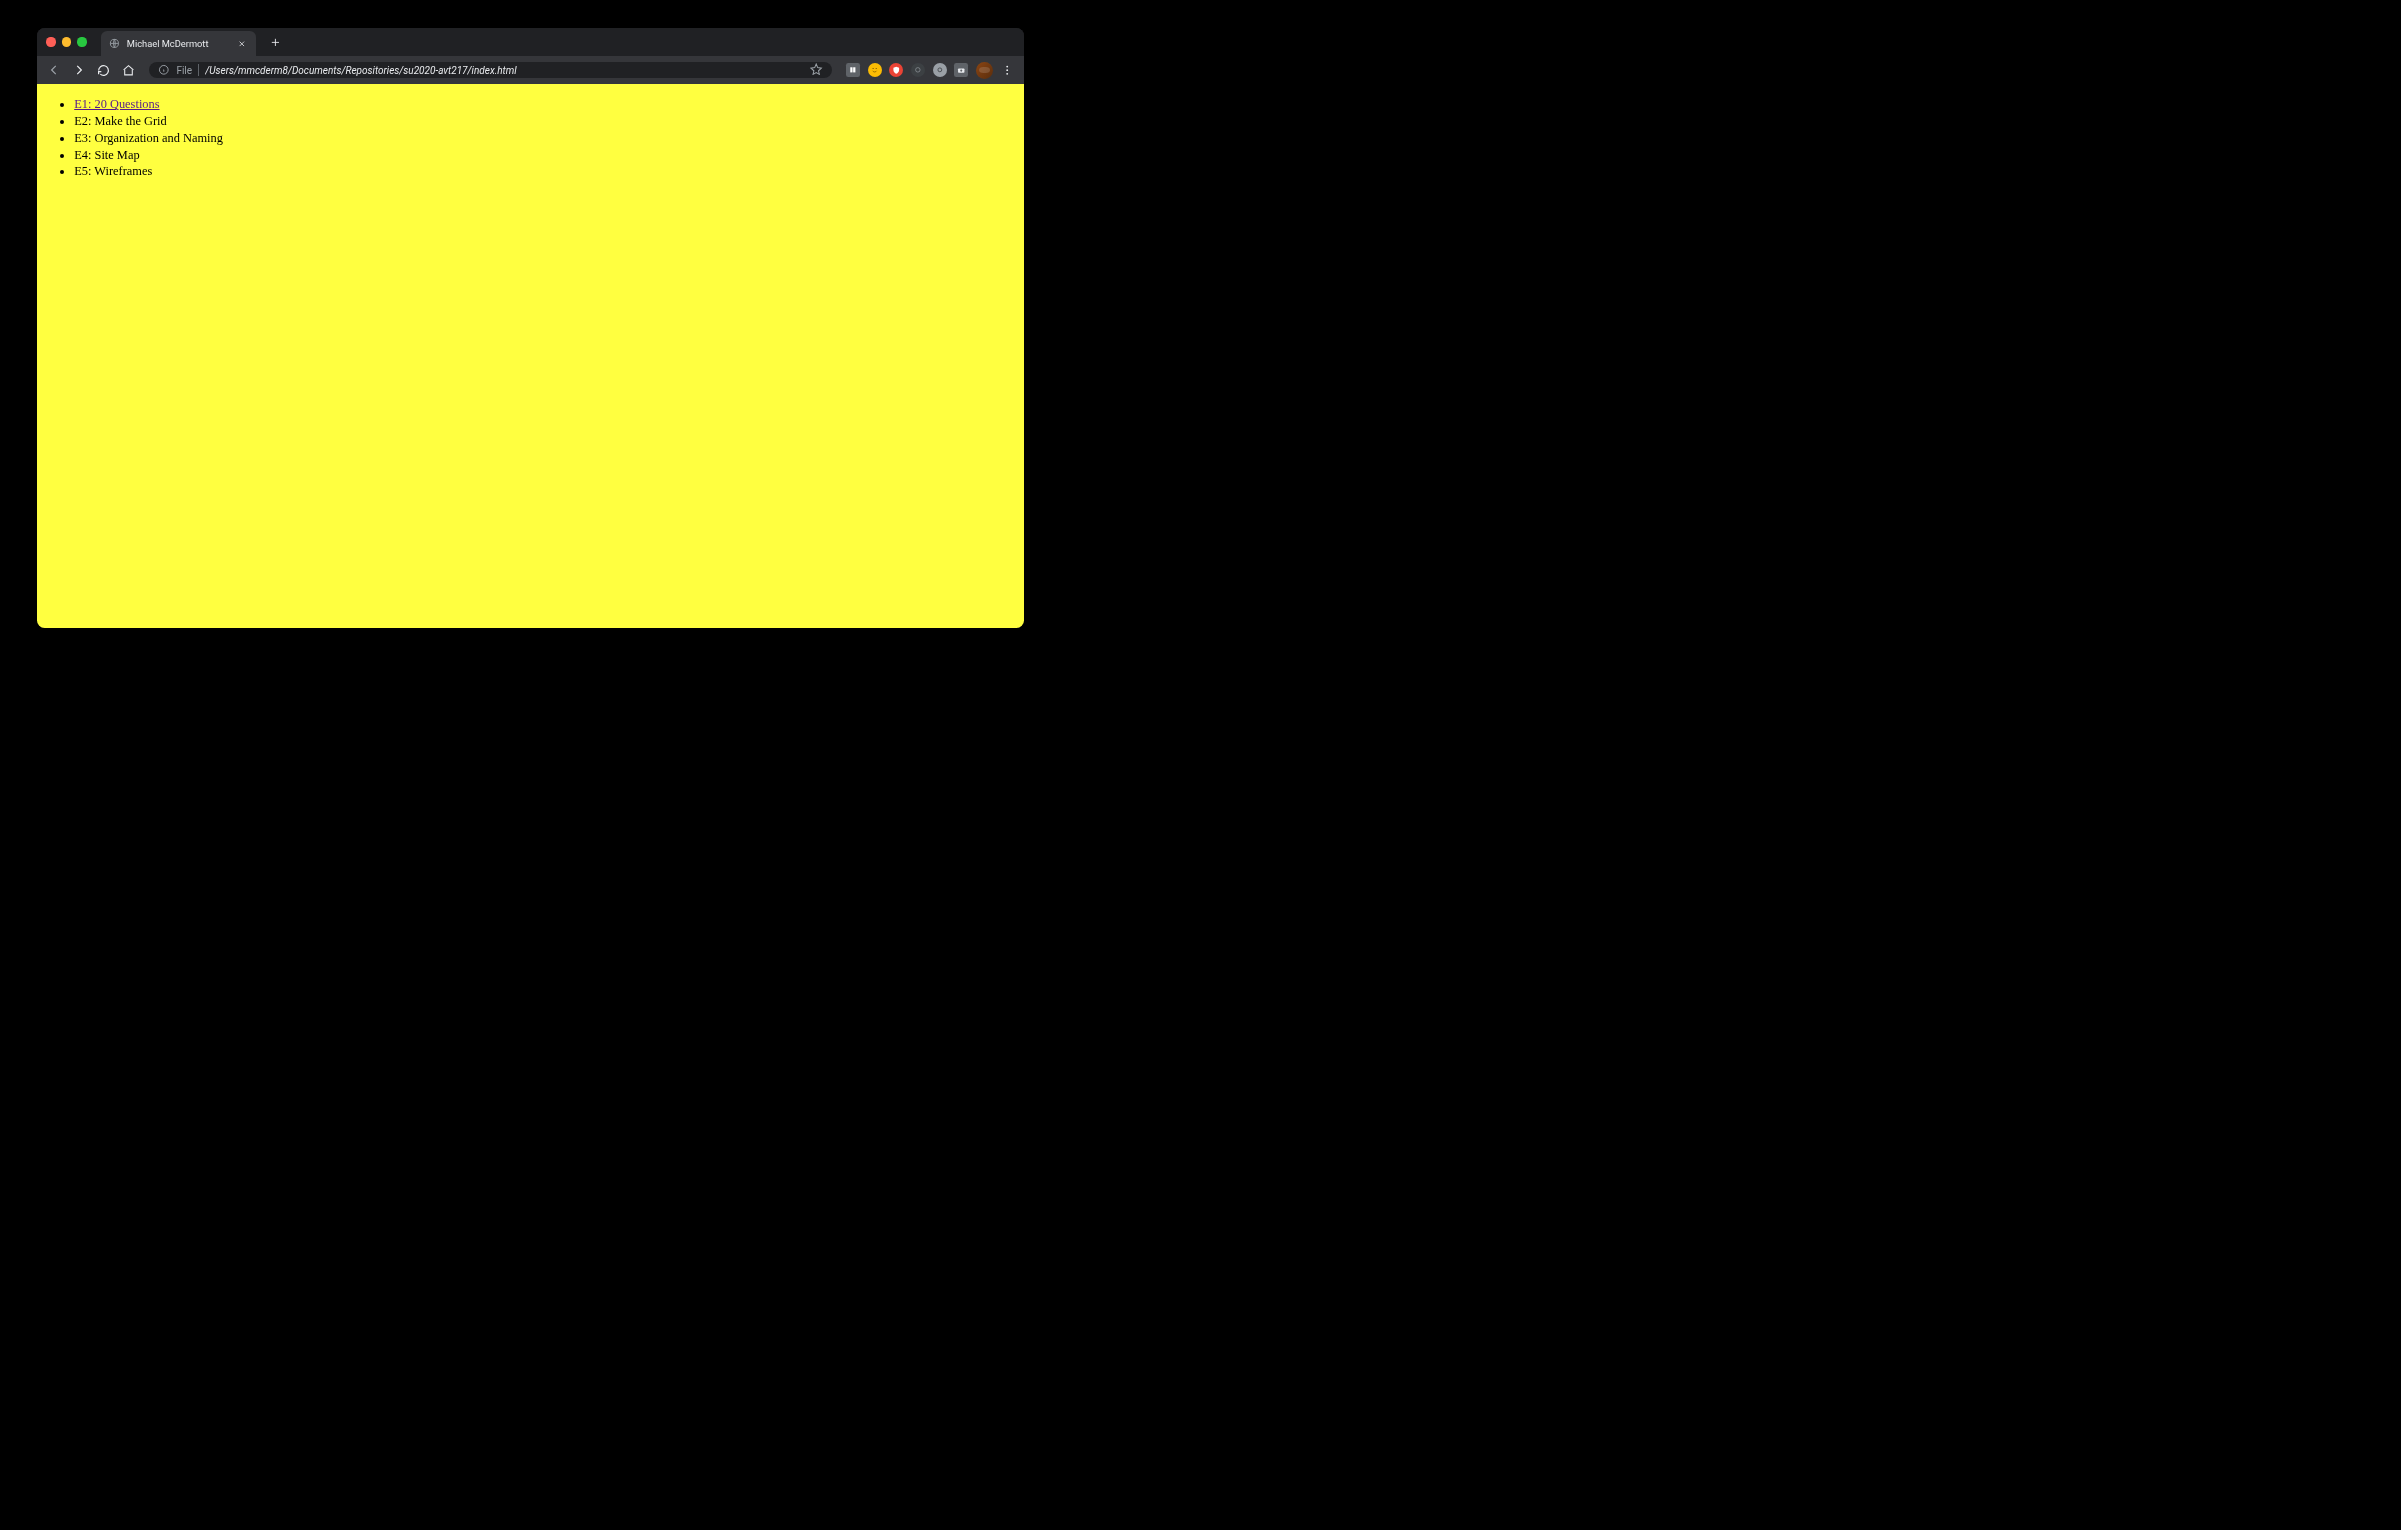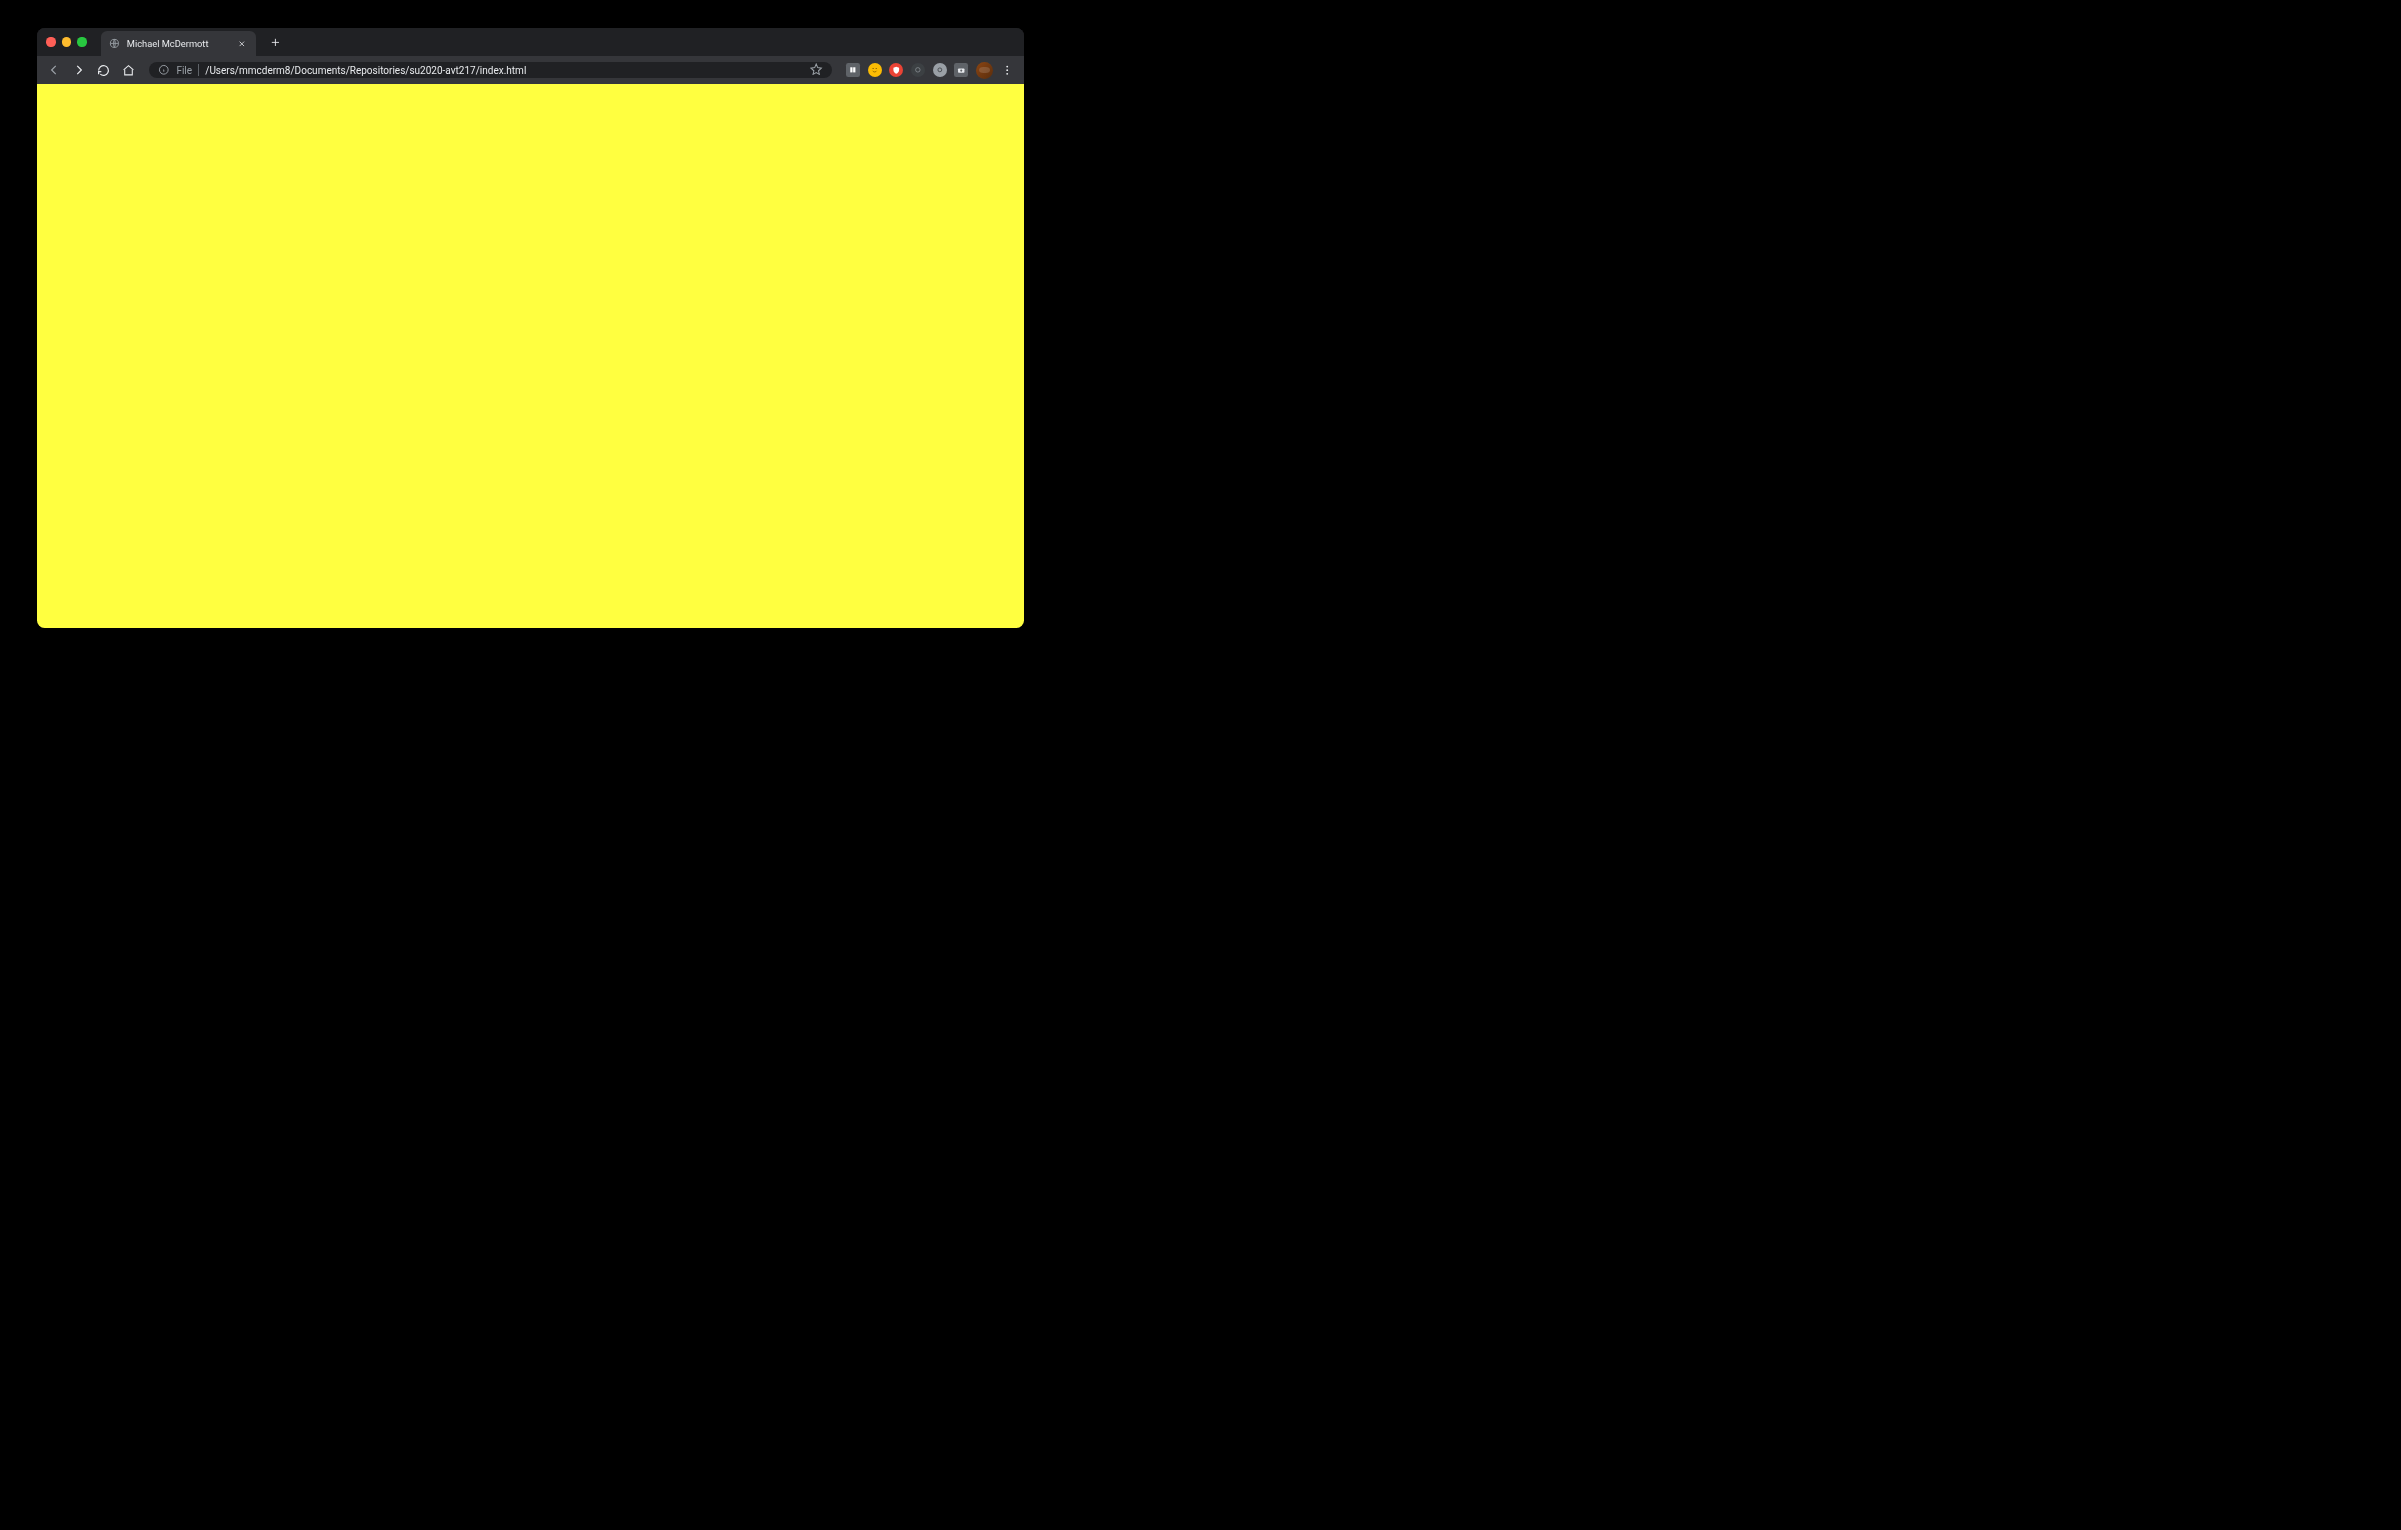--- a/index.html
+++ b/index.html
@@ -141,20 +141,21 @@
     .addr-divider {
       width: 0.8px;
       height: 12.4px;
       background: #5f6368;
     }
     .addr-path {
       flex: 1;
       color: #e8eaed;
       white-space: nowrap;
       overflow: hidden;
+      font-style: italic;
     }
     .addr-star {
       color: #9aa0a6;
       cursor: pointer;
     }
     .ext-icons {
       display: flex;
       gap: 7.7px;
       align-items: center;
       padding: 0 4.6px;
@@ -338,16 +339,23 @@
     <div class="menu-dots">
       <svg viewBox="0 0 24 24" width="12.4" height="12.4" fill="currentColor">
         <circle cx="12" cy="5" r="1.8"></circle>
         <circle cx="12" cy="12" r="1.8"></circle>
         <circle cx="12" cy="19" r="1.8"></circle>
       </svg>
     </div>
   </div>
 
   <div class="viewport">
+    <ul class="page-list">
+      <li><a href="#">E1: 20 Questions</a></li>
+      <li>E2: Make the Grid</li>
+      <li>E3: Organization and Naming</li>
+      <li>E4: Site Map</li>
+      <li>E5: Wireframes</li>
+    </ul>
   </div>
 
 </div>
 
 
 </body></html>

